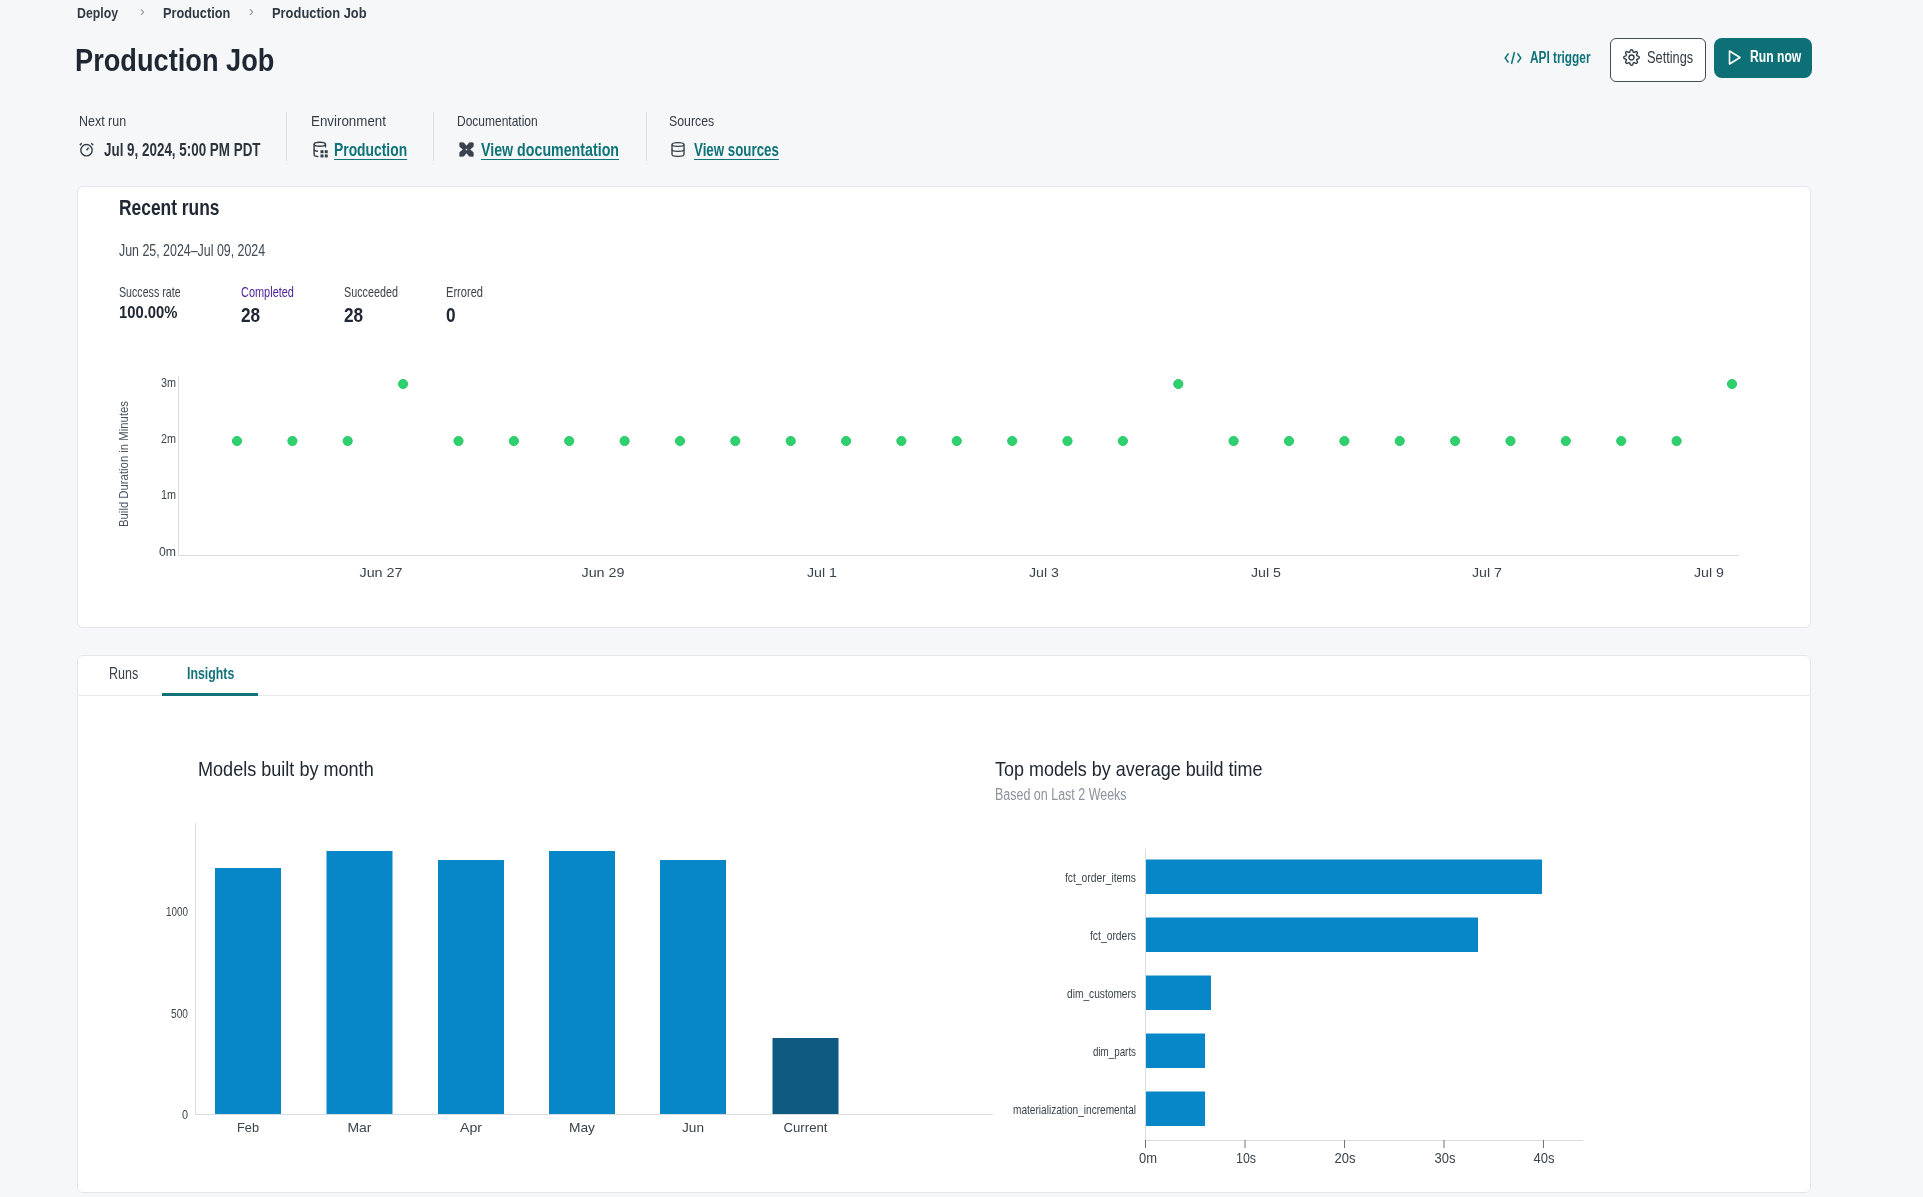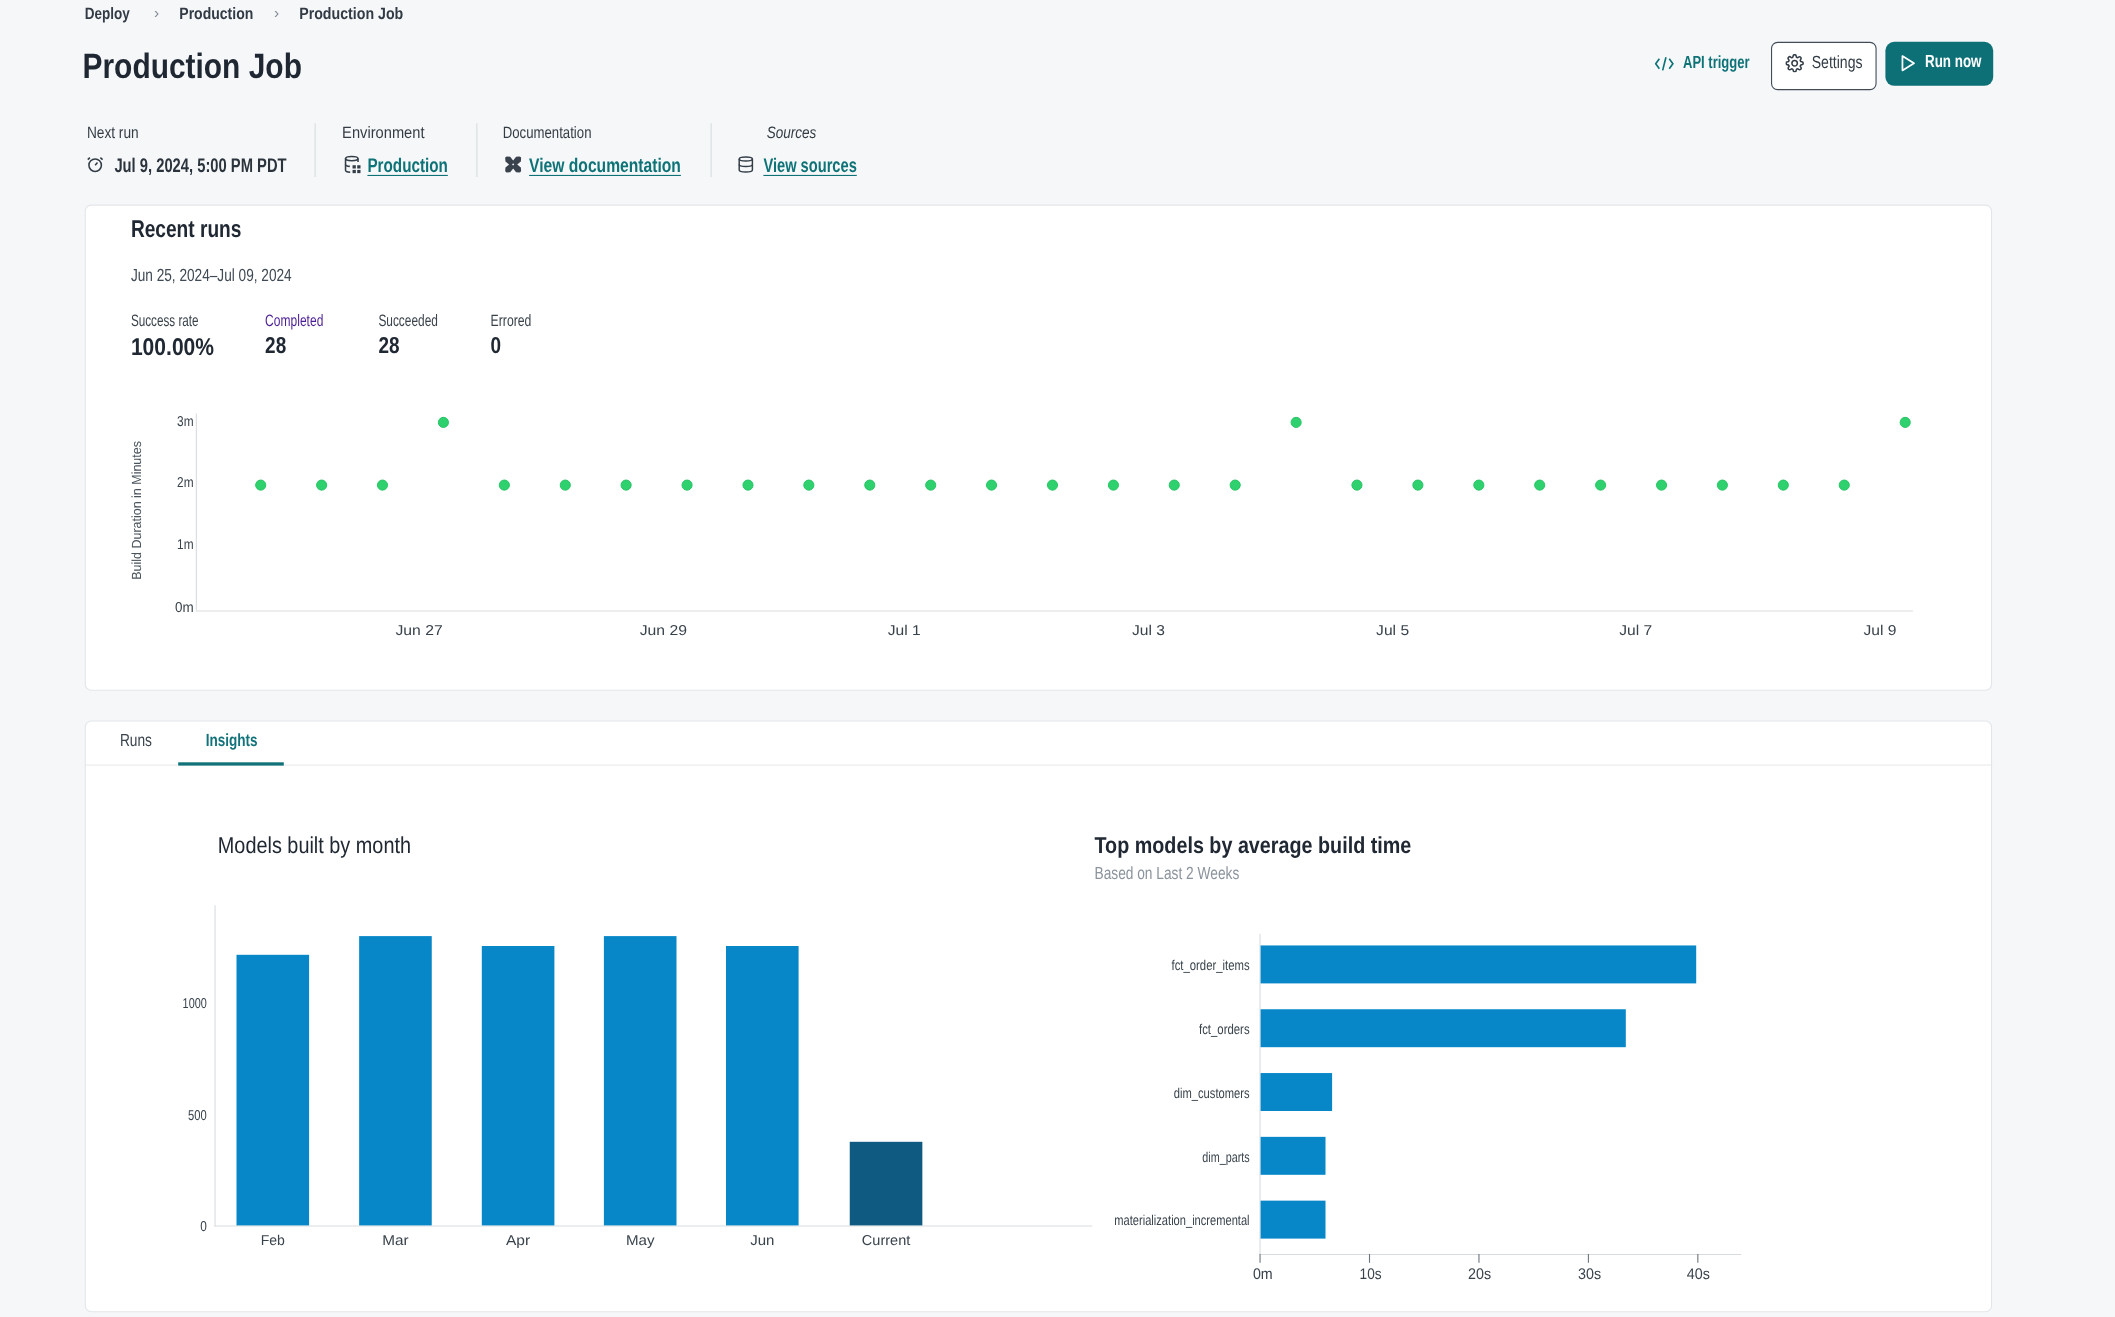--- a/index.html
+++ b/index.html
@@ -65,34 +65,34 @@
 <div class="abs" style="left:334px; top:140px; font-size:18px; font-weight:600;"><a class="tl sx" style="transform:scaleX(0.77);">Production</a></div>
 <div class="abs" style="left:433px; top:112px; width:1px; height:49px; background:#d8dde1;"></div>
 
 <div class="abs" style="left:457px; top:112px; font-size:15px; color:#343d45;"><span class="sx" style="transform:scaleX(0.8);">Documentation</span></div>
 <svg class="abs" style="left:458px; top:141px;" width="17" height="17" viewBox="0 0 24 24" fill="#3a434d">
     <path fill-rule="evenodd" d="M4,1.8 L8.2,2.1 L12,6.8 L15.8,2.1 L20,1.8 C21.2,1.7 22.3,2.8 22.2,4 L21.9,8.2 L17.2,12 L21.9,15.8 L22.2,20 C22.3,21.2 21.2,22.3 20,22.2 L15.8,21.9 L12,17.2 L8.2,21.9 L4,22.2 C2.8,22.3 1.7,21.2 1.8,20 L2.1,15.8 L6.8,12 L2.1,8.2 L1.8,4 C1.7,2.8 2.8,1.7 4,1.8 Z M12,10.6 L13.4,12 L12,13.4 L10.6,12 Z"></path>
   </svg>
 <div class="abs" style="left:481px; top:140px; font-size:18px; font-weight:600;"><a class="tl sx" style="transform:scaleX(0.79);">View documentation</a></div>
 <div class="abs" style="left:646px; top:112px; width:1px; height:49px; background:#d8dde1;"></div>
 
-<div class="abs" style="left:697px; top:112px; font-size:15px; color:#343d45;font-style:italic;"><span class="sx" style="transform:scaleX(0.82);">Sources</span></div>
+<div class="abs" style="left:669px; top:112px; font-size:15px; color:#343d45;"><span class="sx" style="transform:scaleX(0.82);">Sources</span></div>
 <svg class="abs" style="left:670px; top:141px;" width="16" height="17" viewBox="0 0 24 24" fill="none" stroke="#333d47" stroke-width="2">
     <ellipse cx="12" cy="4.5" rx="9" ry="2.8"></ellipse>
     <path d="M3 4.5 V19.5 C3 21 7 22.3 12 22.3 C17 22.3 21 21 21 19.5 V4.5"></path>
     <path d="M3 12 C3 13.5 7 14.8 12 14.8 C17 14.8 21 13.5 21 12"></path>
   </svg>
 <div class="abs" style="left:694px; top:140px; font-size:18px; font-weight:600;"><a class="tl sx" style="transform:scaleX(0.74);">View sources</a></div>
 
 <div class="card" style="left:77px; top:186px; width:1734px; height:442px;"></div>
 <div class="abs" style="left:119px; top:195px; font-size:22px; font-weight:700; color:#202833;"><span class="sx" style="transform:scaleX(0.79);">Recent runs</span></div>
 <div class="abs" style="left:119px; top:242px; font-size:16px; color:#3f4a54;"><span class="sx" style="transform:scaleX(0.775);">Jun 25, 2024–Jul 09, 2024</span></div>
 
 <div class="abs" style="left:119px; top:283px; font-size:15px; color:#3a434b;"><span class="sx" style="transform:scaleX(0.71);">Success rate</span></div>
-<div class="abs" style="left:119px; top:303px; font-size:22px; font-weight:700; color:#202833;"><span class="sx" style="transform:scaleX(0.87);">100.00%</span></div>
+<div class="abs" style="left:119px; top:303px; font-size:17px; font-weight:700; color:#202833;"><span class="sx" style="transform:scaleX(0.87);">100.00%</span></div>
 <div class="abs" style="left:241px; top:283px; font-size:15px; color:#4c1d95;"><span class="sx" style="transform:scaleX(0.73);">Completed</span></div>
 <div class="abs" style="left:241px; top:303px; font-size:21px; font-weight:700; color:#202833;"><span class="sx" style="transform:scaleX(0.82);">28</span></div>
 <div class="abs" style="left:344px; top:283px; font-size:15px; color:#3a434b;"><span class="sx" style="transform:scaleX(0.72);">Succeeded</span></div>
 <div class="abs" style="left:344px; top:303px; font-size:21px; font-weight:700; color:#202833;"><span class="sx" style="transform:scaleX(0.82);">28</span></div>
 <div class="abs" style="left:446px; top:283px; font-size:15px; color:#3a434b;"><span class="sx" style="transform:scaleX(0.74);">Errored</span></div>
 <div class="abs" style="left:446px; top:303px; font-size:21px; font-weight:700; color:#202833;"><span class="sx" style="transform:scaleX(0.82);">0</span></div>
 
 <svg class="abs" style="left:77px; top:186px;" width="1734" height="444" viewBox="0 0 1734 444">
   <g font-size="13" fill="#39434c">
     <text x="99" y="201" text-anchor="end" textLength="15" lengthAdjust="spacingAndGlyphs">3m</text>
@@ -144,21 +144,21 @@
   </g>
 </svg>
 
 <div class="card" style="left:77px; top:655px; width:1734px; height:538px;"></div>
 <div class="abs" style="left:77px; top:655px; width:1734px; height:41px; border-bottom:1px solid #e7e9eb;"></div>
 <div class="abs" style="left:109px; top:665px; font-size:16px; color:#39434d;"><span class="sx" style="transform:scaleX(0.78);">Runs</span></div>
 <div class="abs" style="left:187px; top:665px; font-size:16px; font-weight:700; color:#11727a;"><span class="sx" style="transform:scaleX(0.77);">Insights</span></div>
 <div class="abs" style="left:162px; top:693px; width:96px; height:3px; background:#11727a;"></div>
 
 <div class="abs" style="left:158px; top:757px; font-size:21px; font-weight:400; color:#202833;margin-left:40px;"><span class="sx" style="transform:scaleX(0.86);">Models built by month</span></div>
-<div class="abs" style="left:995px; top:757px; font-size:21px; font-weight:700; color:#202833;"><span class="sx" style="transform:scaleX(0.855);">Top models by average build time</span></div>
+<div class="abs" style="left:995px; top:757px; font-size:21px; font-weight:400; color:#202833;"><span class="sx" style="transform:scaleX(0.855);">Top models by average build time</span></div>
 <div class="abs" style="left:995px; top:786px; font-size:16px; color:#8b939c;"><span class="sx" style="transform:scaleX(0.78);">Based on Last 2 Weeks</span></div>
 
 <svg class="abs" style="left:77px; top:655px;" width="1734" height="519" viewBox="0 0 1734 519">
 
   <g font-size="13" fill="#39434c" text-anchor="end">
     <text x="111" y="261" textLength="22" lengthAdjust="spacingAndGlyphs">1000</text>
     <text x="111" y="363" textLength="17" lengthAdjust="spacingAndGlyphs">500</text>
     <text x="111" y="464" textLength="6" lengthAdjust="spacingAndGlyphs">0</text>
   </g>
   <line x1="118.5" y1="168" x2="118.5" y2="460" stroke="#d9dcdf" stroke-width="1"></line>

